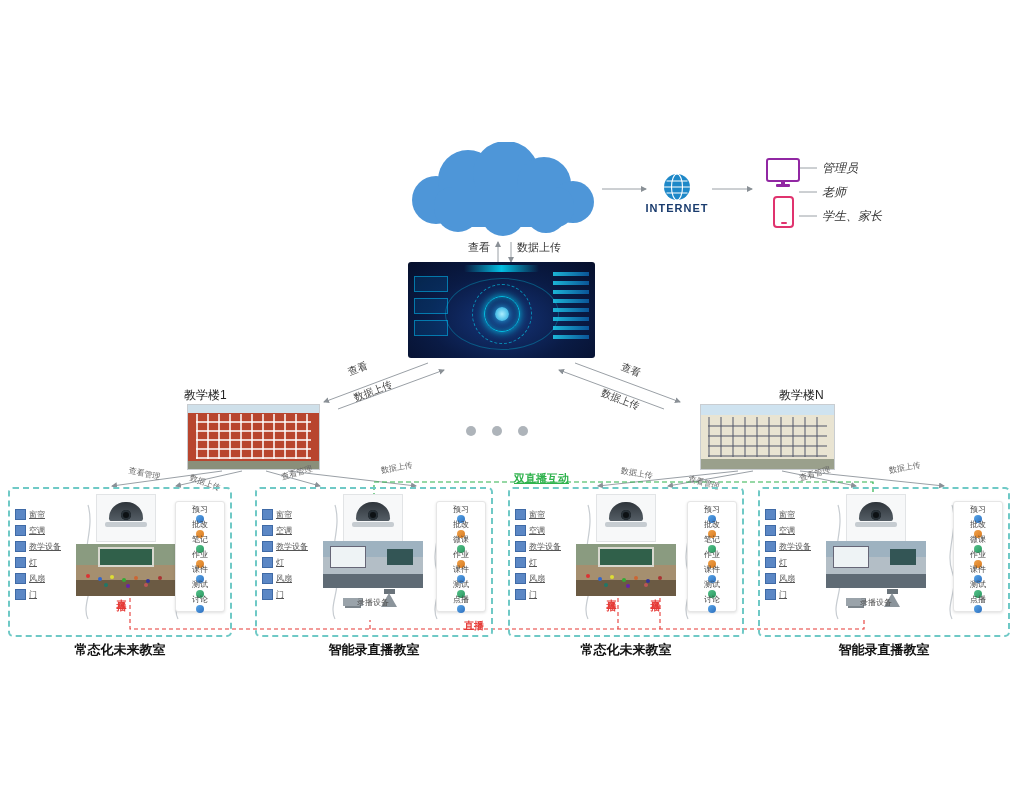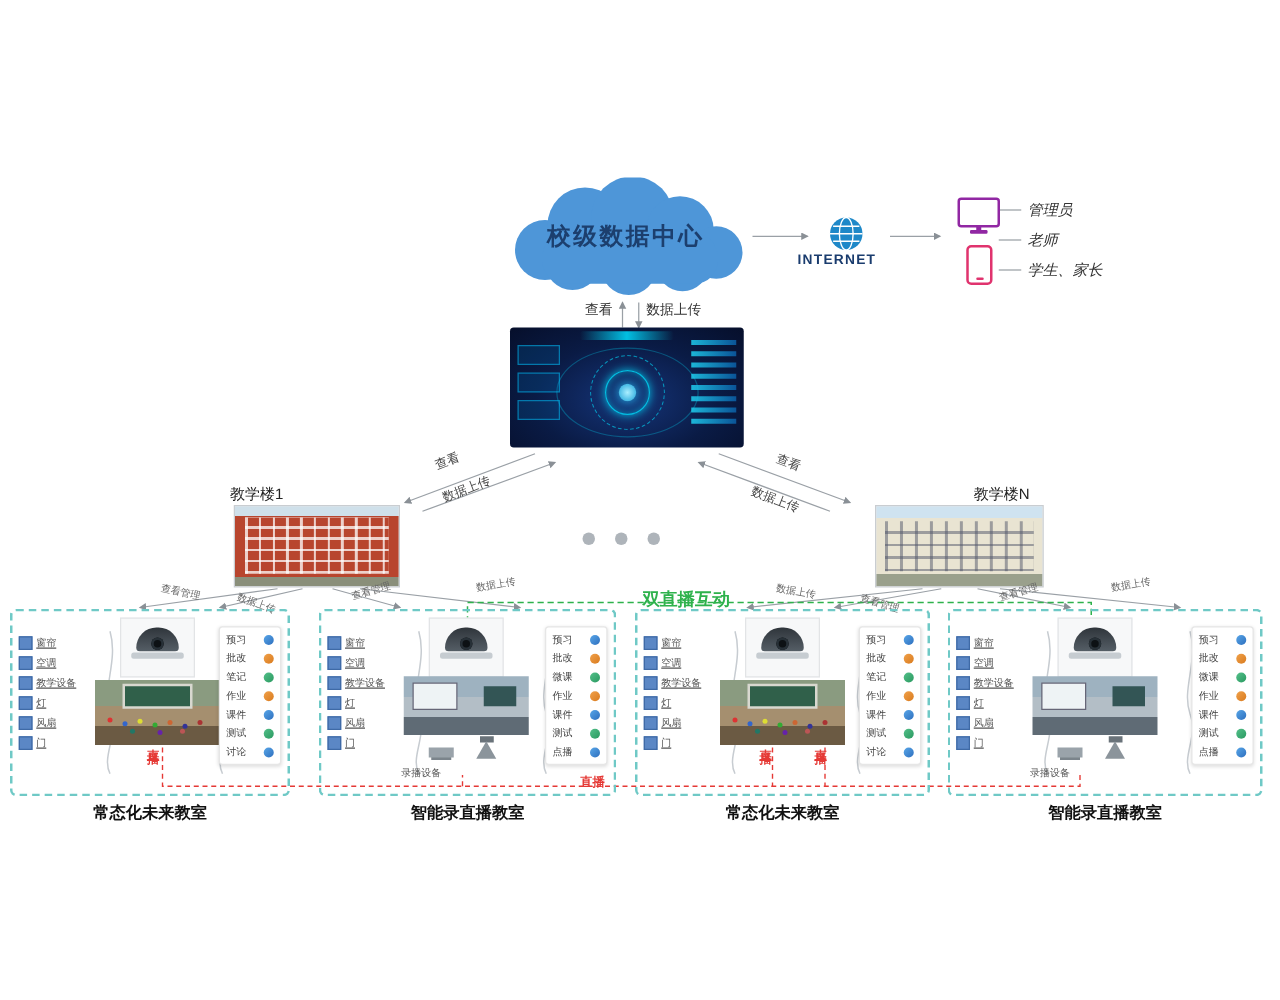--- a/index.html
+++ b/index.html
@@ -7,21 +7,21 @@
           font-family:"Liberation Sans",sans-serif;}
   .wires{position:absolute;left:0;top:0;}
 
   
   .cloud{position:absolute;left:398px;top:142px;width:205px;height:95px;}
   .cloudlabel{position:absolute;left:0;top:34px;width:100%;text-align:center;
               font-size:19px;font-weight:bold;color:#1c3f6e;letter-spacing:2px;}
 
   
   .globe{position:absolute;left:660px;top:170px;}
-  .inetlabel{position:absolute;left:638px;top:202px;width:78px;
+  .inetlabel{position:absolute;left:638px;top:202px;width:78px;text-align:center;
              font-size:11px;letter-spacing:1px;color:#1a3c6e;font-weight:bold;}
   .monitor{position:absolute;left:766px;top:158px;width:30px;height:20px;
            border:2px solid #9127a3;border-radius:3px;}
   .monitor::before{content:'';position:absolute;left:50%;bottom:-4px;transform:translateX(-50%);
            width:4px;height:4px;background:#9127a3;}
   .monitor::after{content:'';position:absolute;left:50%;bottom:-7px;transform:translateX(-50%);
            width:14px;height:3px;background:#9127a3;border-radius:1px;}
   .phone{position:absolute;left:773px;top:196px;width:17px;height:28px;
          border:2px solid #e0336e;border-radius:4px;}
   .phone::after{content:'';position:absolute;left:50%;bottom:2px;transform:translateX(-50%);
@@ -103,35 +103,35 @@
   .photo.recording::before{content:'';position:absolute;left:8%;top:6px;width:34%;height:20px;
      background:#eef3f5;box-shadow:0 0 0 1px #667;}
   .photo.recording::after{content:'';position:absolute;right:10%;top:8px;width:26%;height:16px;background:#355;}
   .rec .photo{top:52px;height:47px;}
   .recdev{position:absolute;left:84px;top:102px;width:76px;height:20px;}
   .recbox{position:absolute;left:2px;top:7px;width:20px;height:8px;background:#9aa3aa;
      box-shadow:0 4px 0 -2px #7b848b;}
   .tripod{position:absolute;left:40px;top:2px;width:0;height:0;border-left:8px solid transparent;
      border-right:8px solid transparent;border-bottom:14px solid #8b949b;}
   .trihead{position:absolute;left:43px;top:-2px;width:11px;height:5px;background:#6a737a;}
-  .reclabel{position:absolute;left:64px;top:124px;width:104px;font-size:8px;color:#555;}
+  .reclabel{position:absolute;left:64px;top:108px;width:104px;text-align:center;font-size:8px;color:#555;}
   .funcol{position:absolute;right:5px;top:12px;width:48px;background:#fff;border:1px solid #e6e6e6;
      box-shadow:0 1px 3px rgba(0,0,0,.12);border-radius:3px;padding:2px 0;}
-  .fn{display:flex;align-items:center;justify-content:space-between;height:15px;padding:0 5px;}
+  .fn{display:flex;align-items:center;justify-content:space-between;height:15px;padding:0 5px;flex-direction:column;}
   .fnlab{font-size:8px;color:#444;white-space:nowrap;}
   .fnic{width:8px;height:8px;border-radius:50%;background:linear-gradient(135deg,#58a6e8,#2e6fbe);flex:none;}
   .fn:nth-child(2n) .fnic{background:linear-gradient(135deg,#f0a14a,#d97b1f);}
   .fn:nth-child(3n) .fnic{background:linear-gradient(135deg,#54c08a,#2a9960);}
   .ctitle{position:absolute;top:641px;font-size:13px;font-weight:bold;color:#111;text-align:center;}
 
   
   .live-v{position:absolute;writing-mode:vertical-rl;letter-spacing:2px;color:#e53935;
      font-size:10px;font-weight:bold;}
   .live-h{position:absolute;color:#e53935;font-size:10px;font-weight:bold;}
-  .duallive{position:absolute;left:514px;top:471px;color:#2eb24c;font-size:14px;font-weight:bold;}
+  .duallive{position:absolute;left:514px;top:471px;color:#2eb24c;font-size:11px;font-weight:bold;text-decoration:underline;}
 </style>
 </head>
 <body>
 
 <div id="canvas">
 
   <svg class="wires" width="1024" height="800">
     <defs>
       <marker id="arr" markerWidth="7" markerHeight="7" refX="5" refY="3" orient="auto" markerUnits="userSpaceOnUse">
         <path d="M0,0 L6,3 L0,6 Z" fill="#8a9096"></path>
@@ -174,21 +174,20 @@
           <circle cx="70" cy="38" r="30"></circle>
         <circle cx="108" cy="32" r="33"></circle>
           <circle cx="146" cy="42" r="27"></circle>
         <circle cx="175" cy="60" r="21"></circle>
           <circle cx="60" cy="68" r="22"></circle>
         <circle cx="105" cy="72" r="22"></circle>
           <circle cx="148" cy="70" r="21"></circle>
         <rect x="36" y="45" width="140" height="40" rx="18"></rect>
       </g>
     </svg>
-    <div class="cloudlabel">校级数据中心</div>
   </div>
 
   <div class="globe">
     <svg width="34" height="34" viewBox="0 0 34 34">
       <circle cx="17" cy="17" r="13" fill="#1e88c8"></circle>
       <g stroke="#fff" stroke-width="1.1" fill="none">
         <ellipse cx="17" cy="17" rx="5.5" ry="13"></ellipse>
         <path d="M4,17 h26 M6.5,11 h21 M6.5,23 h21"></path>
       </g>
     </svg>

